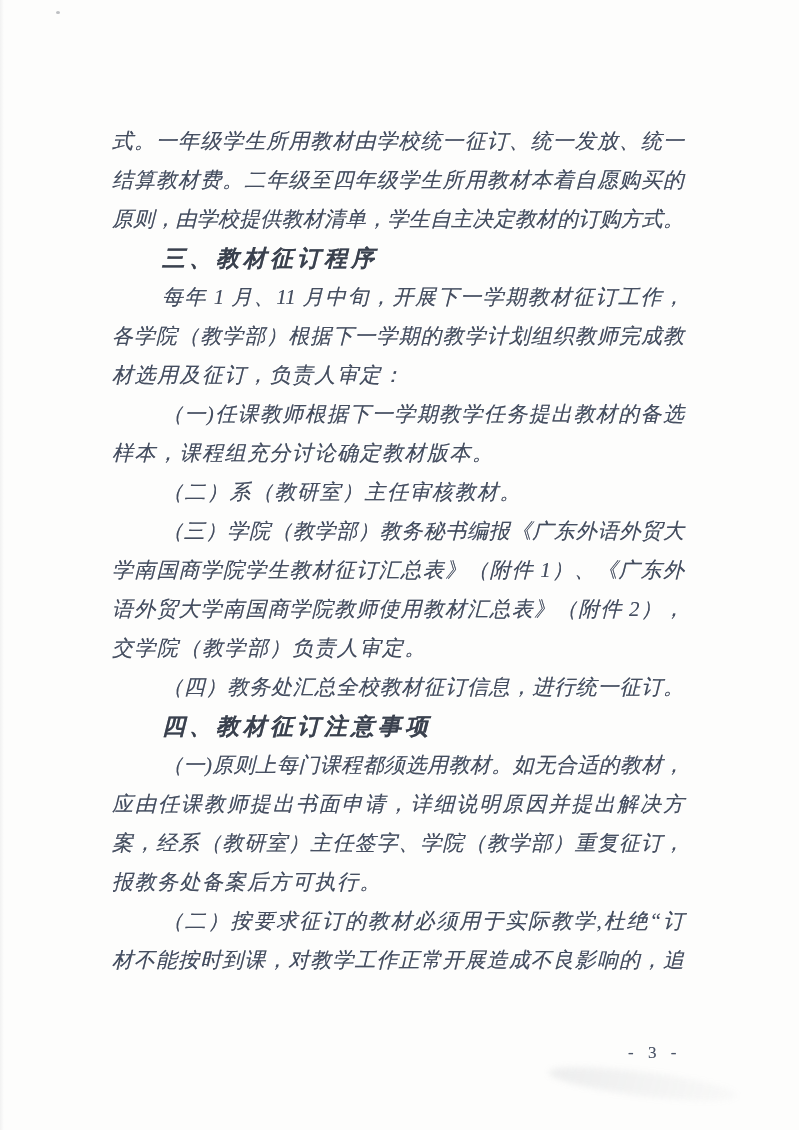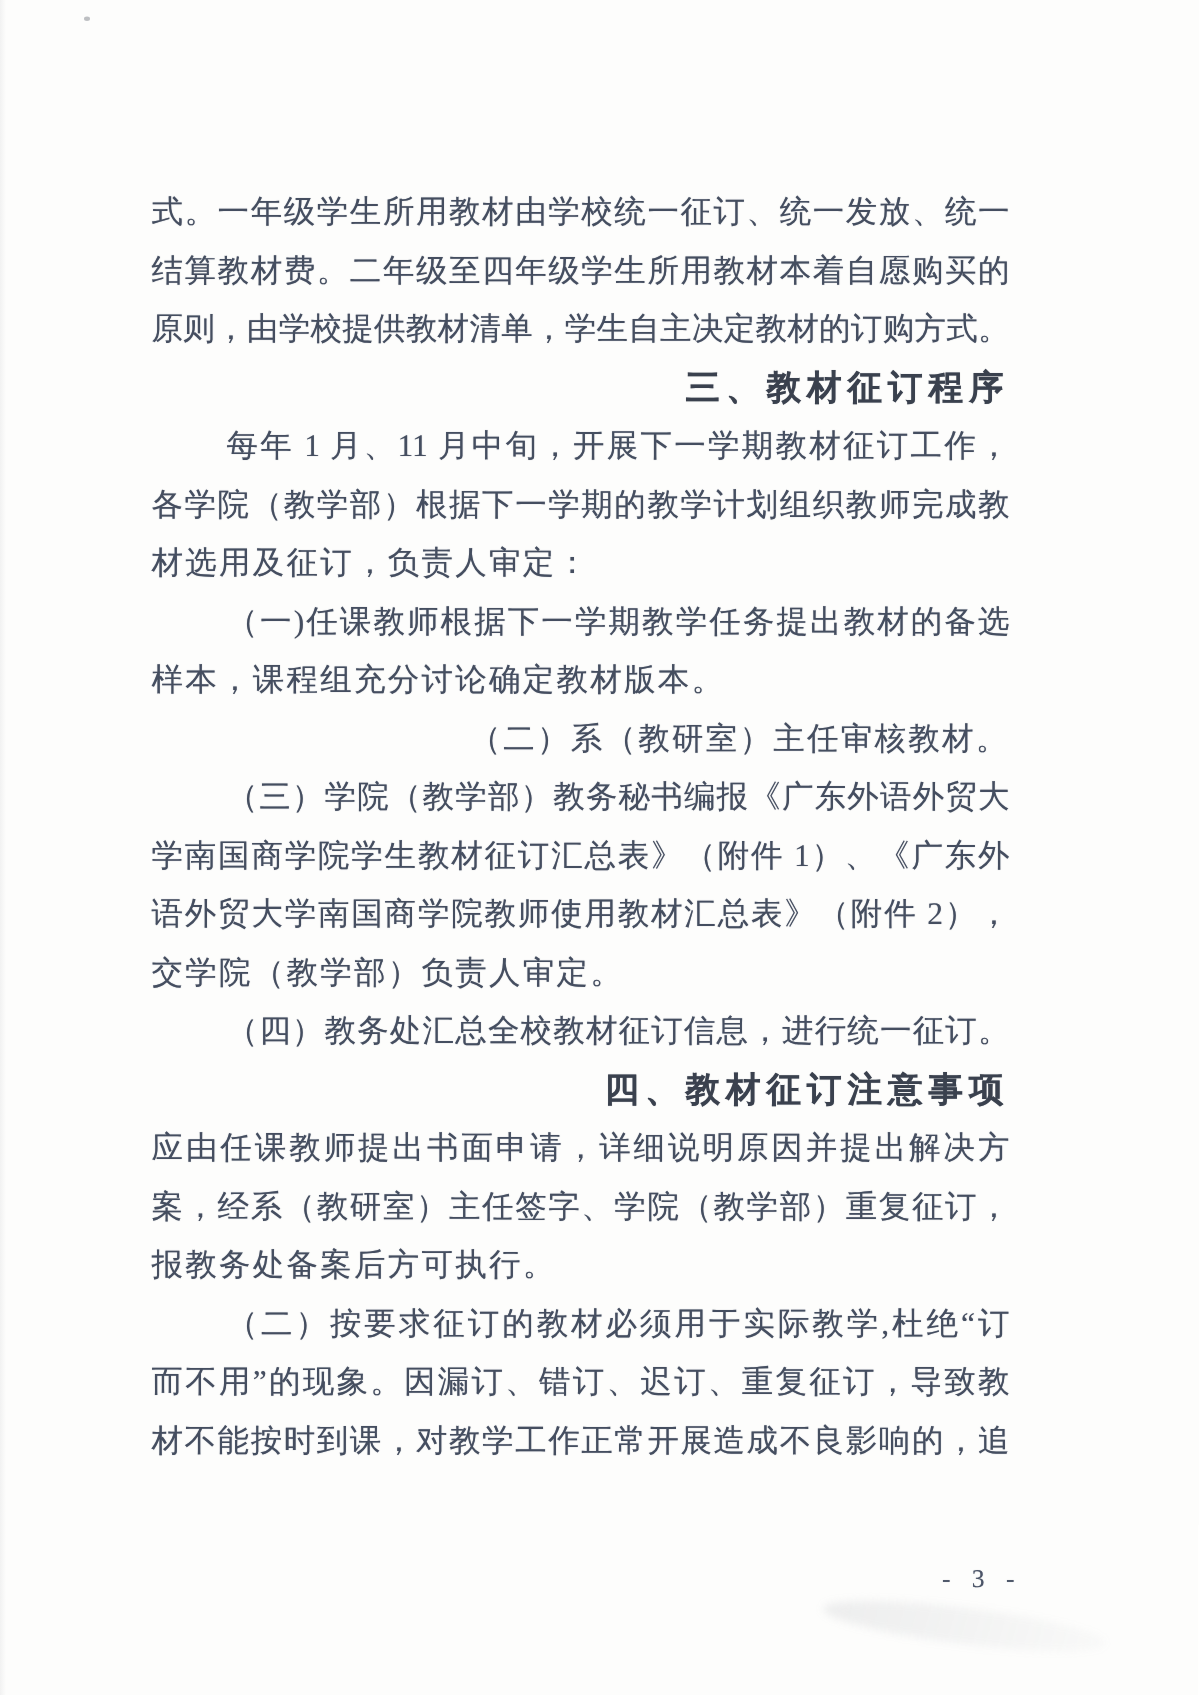--- a/index.html
+++ b/index.html
@@ -24,40 +24,41 @@
   }
   .scan-smudge {
     position: absolute; left: 548px; top: 1072px; width: 190px; height: 24px;
     background: linear-gradient(100deg, rgba(120,125,135,0.12), rgba(120,125,135,0.03));
     transform: rotate(7deg);
     filter: blur(3px);
     border-radius: 50%;
   }
   .text-column {
     position: absolute;
-    left: 101px;
+    left: 112px;
     top: 122px;
     width: 572px;
+    font-style: italic;
   }
   .line {
     height: 39px;
     line-height: 39px;
     font-size: 21px;
     letter-spacing: 1.5px;
     white-space: nowrap;
     text-shadow: 0 0 0.6px rgba(64,72,92,0.55);
   }
   .line.just {
     white-space: normal;
     letter-spacing: 0;
     text-align: justify;
     text-align-last: justify;
     text-justify: inter-character;
   }
-  .line.indent { text-indent: 50px; text-align: right; }
+  .line.indent { text-indent: 50px; }
   .line.heading {
     font-family: "Liberation Sans", "DejaVu Sans", sans-serif;
     font-weight: bold;
     font-size: 23px;
     letter-spacing: 4px;
     color: #3a414e;
     text-shadow: 0 0 0.5px rgba(58,65,78,0.6);
   }
   .page-number {
     position: absolute;
@@ -88,22 +89,22 @@
     <div class="line">材选用及征订，负责人审定：</div>
     <div class="line just indent">（一)任课教师根据下一学期教学任务提出教材的备选</div>
     <div class="line">样本，课程组充分讨论确定教材版本。</div>
     <div class="line indent">（二）系（教研室）主任审核教材。</div>
     <div class="line just indent">（三）学院（教学部）教务秘书编报《广东外语外贸大</div>
     <div class="line just">学南国商学院学生教材征订汇总表》（附件 1）、《广东外</div>
     <div class="line just">语外贸大学南国商学院教师使用教材汇总表》（附件 2），</div>
     <div class="line">交学院（教学部）负责人审定。</div>
     <div class="line just indent">（四）教务处汇总全校教材征订信息，进行统一征订。</div>
     <div class="line heading indent">四、教材征订注意事项</div>
+    <div class="line just indent">（一)原则上每门课程都须选用教材。如无合适的教材，</div>
     <div class="line just">应由任课教师提出书面申请，详细说明原因并提出解决方</div>
     <div class="line just">案，经系（教研室）主任签字、学院（教学部）重复征订，</div>
     <div class="line">报教务处备案后方可执行。</div>
     <div class="line just indent">（二）按要求征订的教材必须用于实际教学,杜绝“订</div>
-    <div class="line just">而不用”的现象。因漏订、错订、迟订、重复征订，导致教</div>
     <div class="line just">材不能按时到课，对教学工作正常开展造成不良影响的，追</div>
   </div>
 
   <div class="page-number">- 3 -</div>
 </div>
 
 </body></html>

